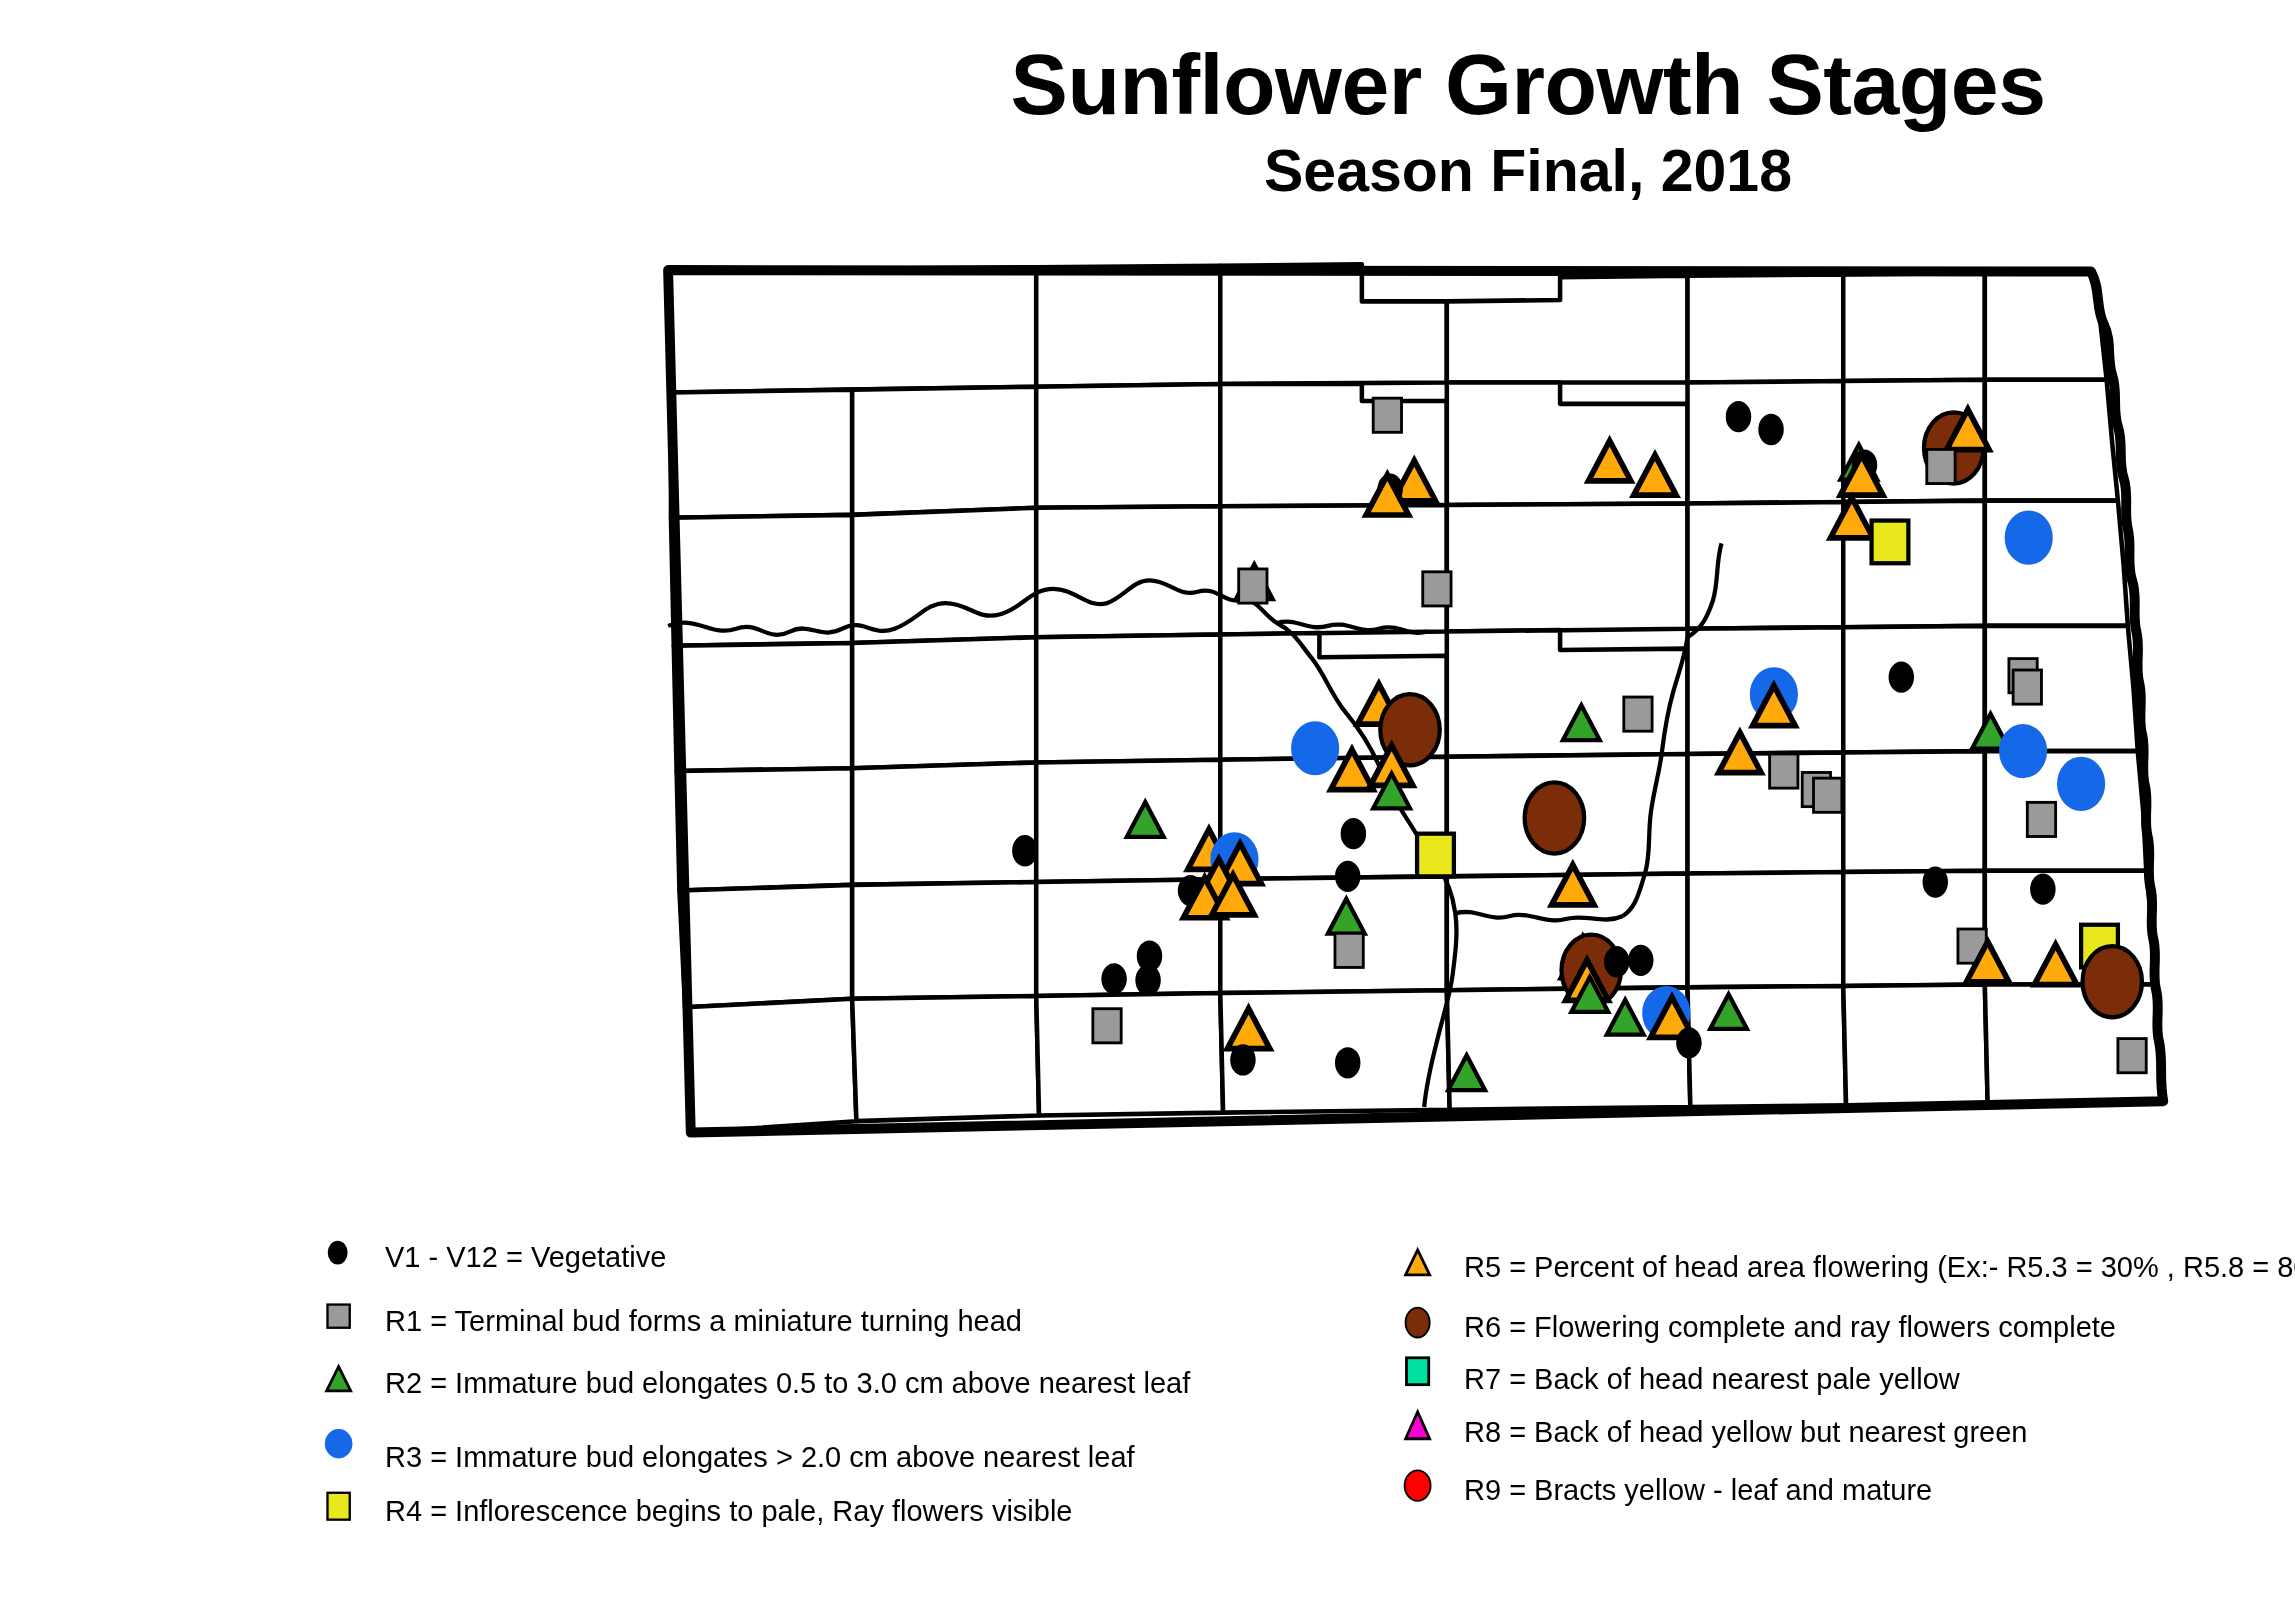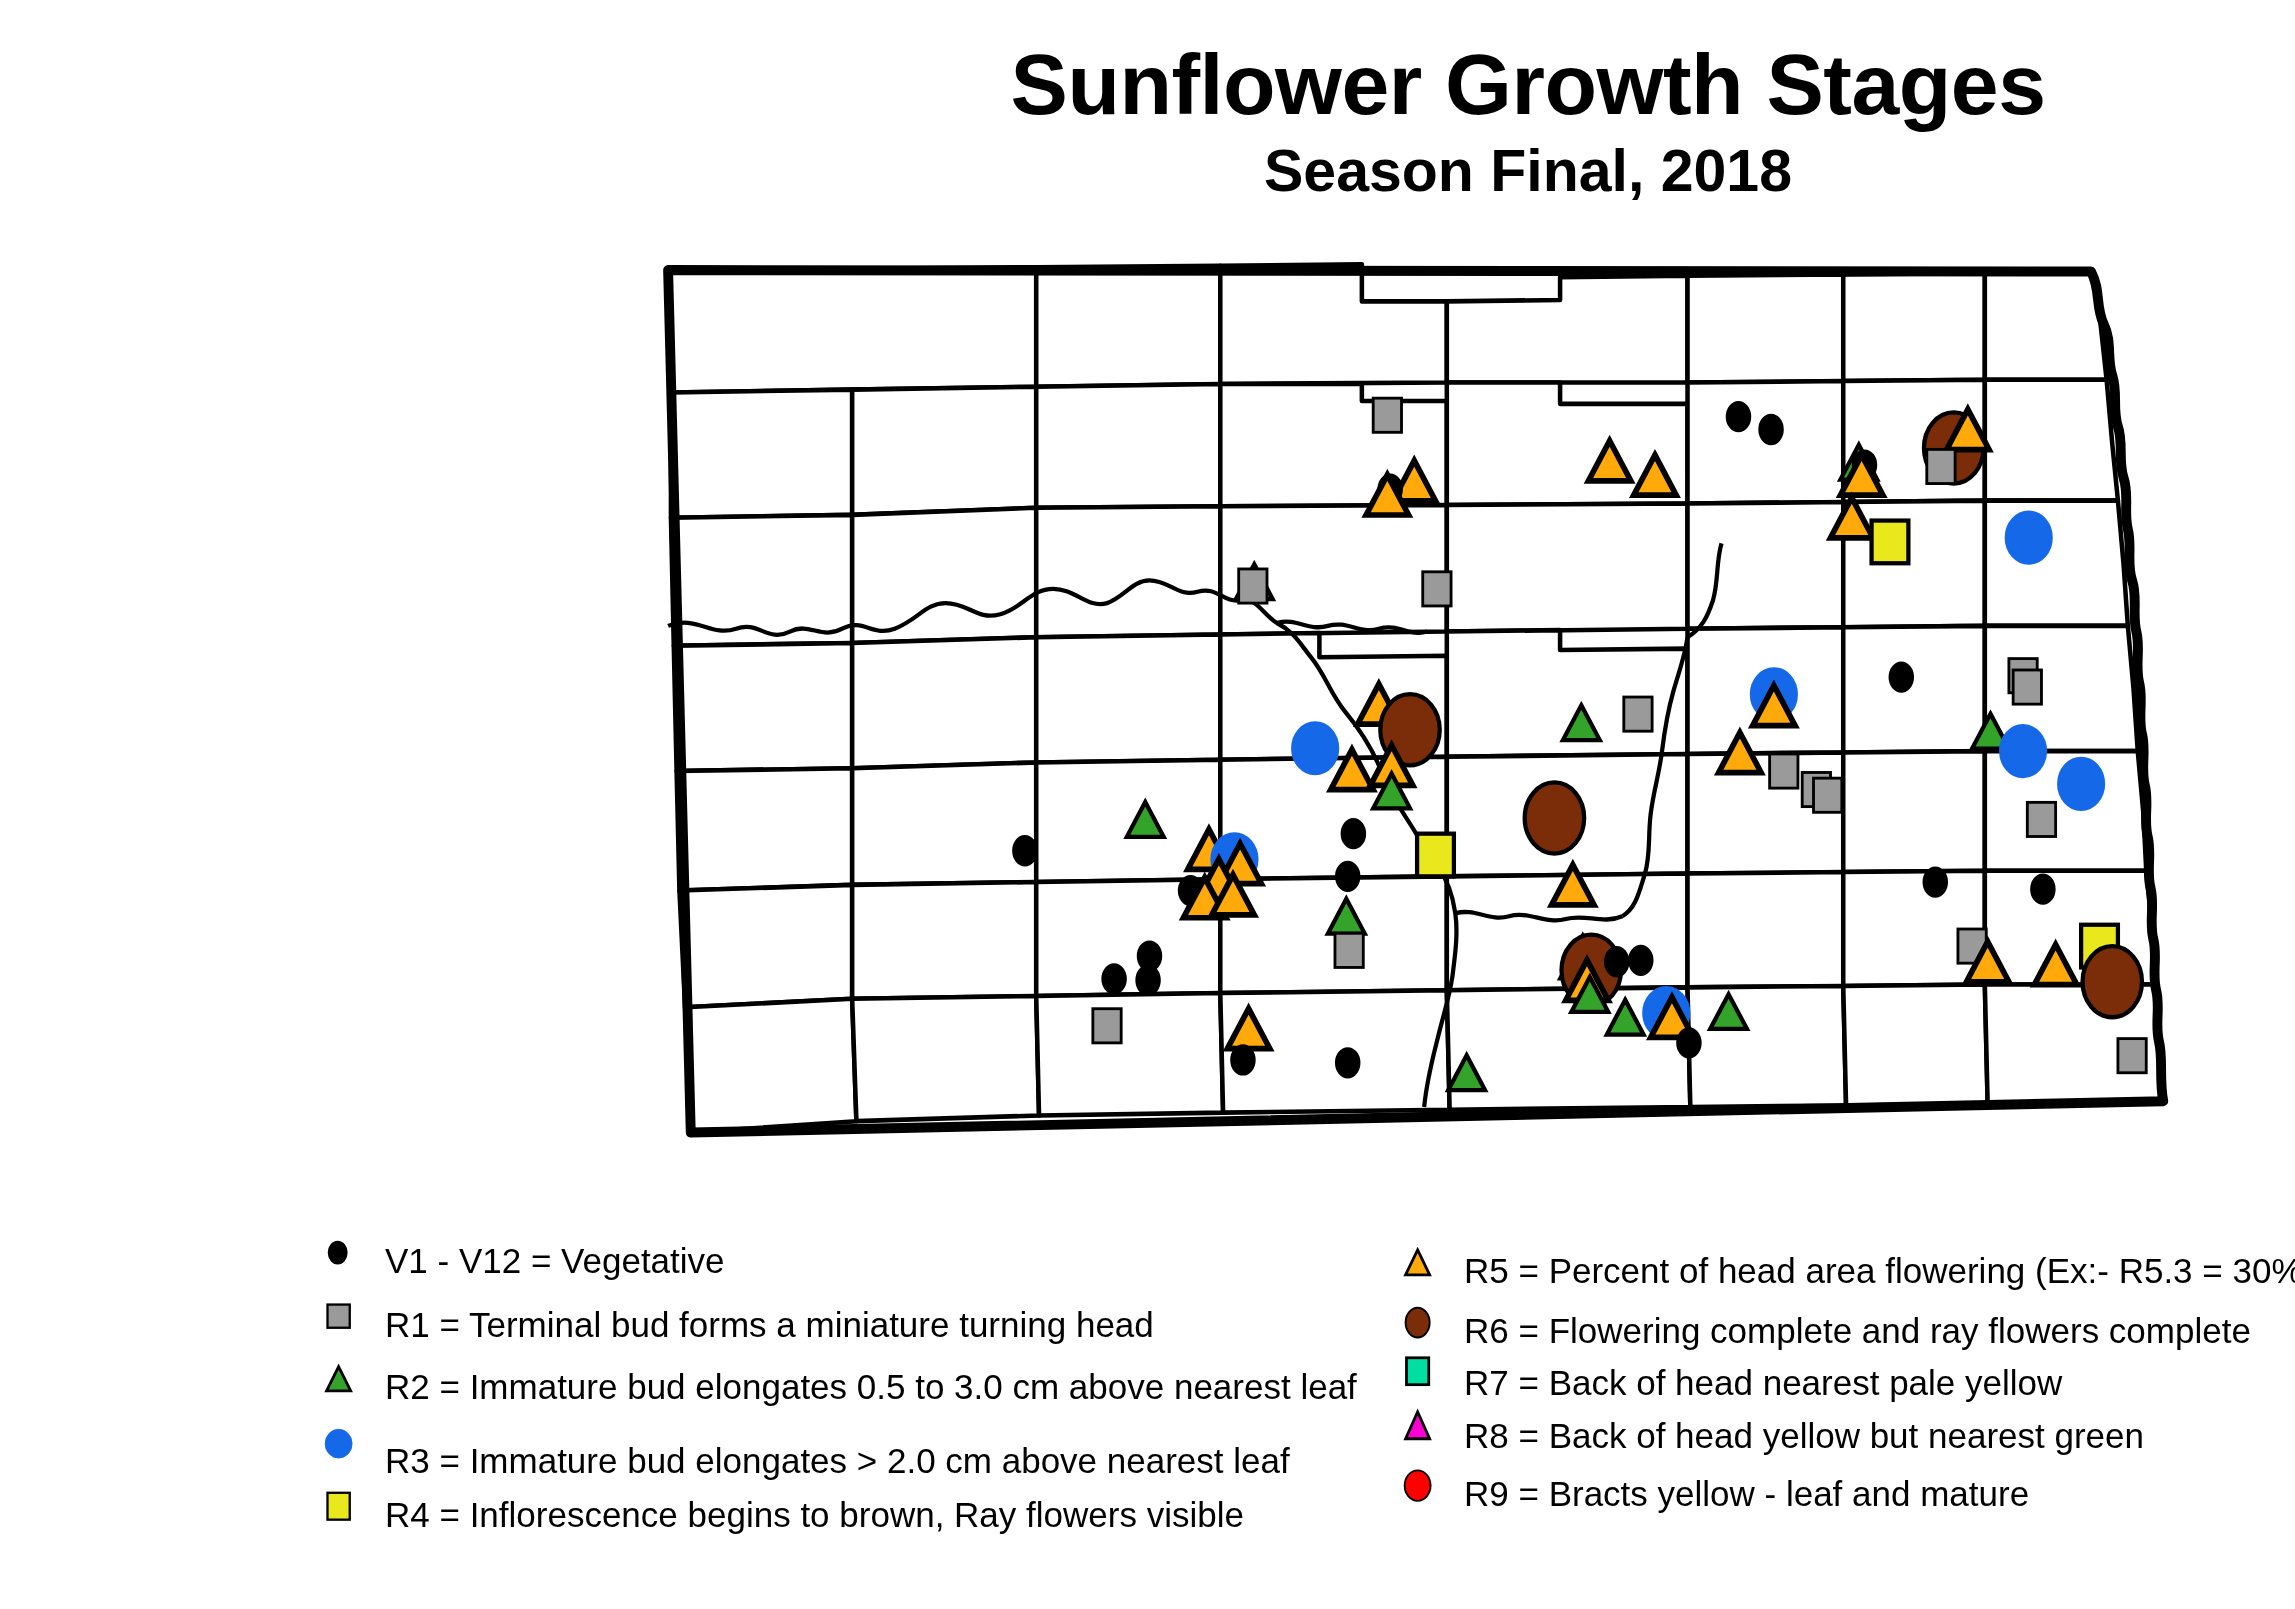--- a/index.html
+++ b/index.html
@@ -33,21 +33,21 @@
   #legend{position:absolute;left:321px;top:1235px;width:2617px;height:321px;}
   .leg-col{position:absolute;top:0;}
   .leg-col.left{left:0;width:1102px;}
   .leg-col.right{left:1079px;width:1423px;}
   .leg-row{position:relative;height:0;}
   .leg-sym{position:absolute;left:0;top:0;width:51px;height:51px;}
   .leg-sym svg{display:block;overflow:visible;}
   .leg-txt{
     position:absolute;left:64px;top:0;
     font-family:"Liberation Sans", sans-serif;
-    font-size:35px;line-height:1;color:#000;white-space:nowrap;
+    font-size:29px;line-height:1;color:#000;white-space:nowrap;
   }
 </style>
 </head>
 <body>
 
 <div id="stage">
 
   <div class="title-block">
     <div class="title-main">Sunflower Growth Stages</div>
     <div class="title-sub">Season Final, 2018</div>
@@ -280,21 +280,21 @@
         </span>
         <span class="leg-txt" style="top:16px">R3 = Immature bud elongates &gt; 2.0 cm above nearest leaf</span>
       </div>
 
       <div class="leg-row" style="top:255px">
         <span class="leg-sym">
           <svg width="51" height="51" viewBox="0 0 110 110">
               <rect x="14" y="6" width="48" height="58" fill="#E8E81C" stroke="#000000" stroke-width="5"></rect>
             </svg>
         </span>
-        <span class="leg-txt" style="top:7.3px">R4 = Inflorescence begins to brown, Ray flowers visible</span>
+        <span class="leg-txt" style="top:7.3px">R4 = Inflorescence begins to pale, Ray flowers visible</span>
       </div>
     </div>
 
     <div class="leg-col right">
 
       <div class="leg-row" style="top:13px">
         <span class="leg-sym">
           <svg width="51" height="51" viewBox="0 0 110 110">
               <polygon points="38,4 64,58 12,58" fill="#FFA90A" stroke="#000000" stroke-width="6"></polygon>
             </svg>

